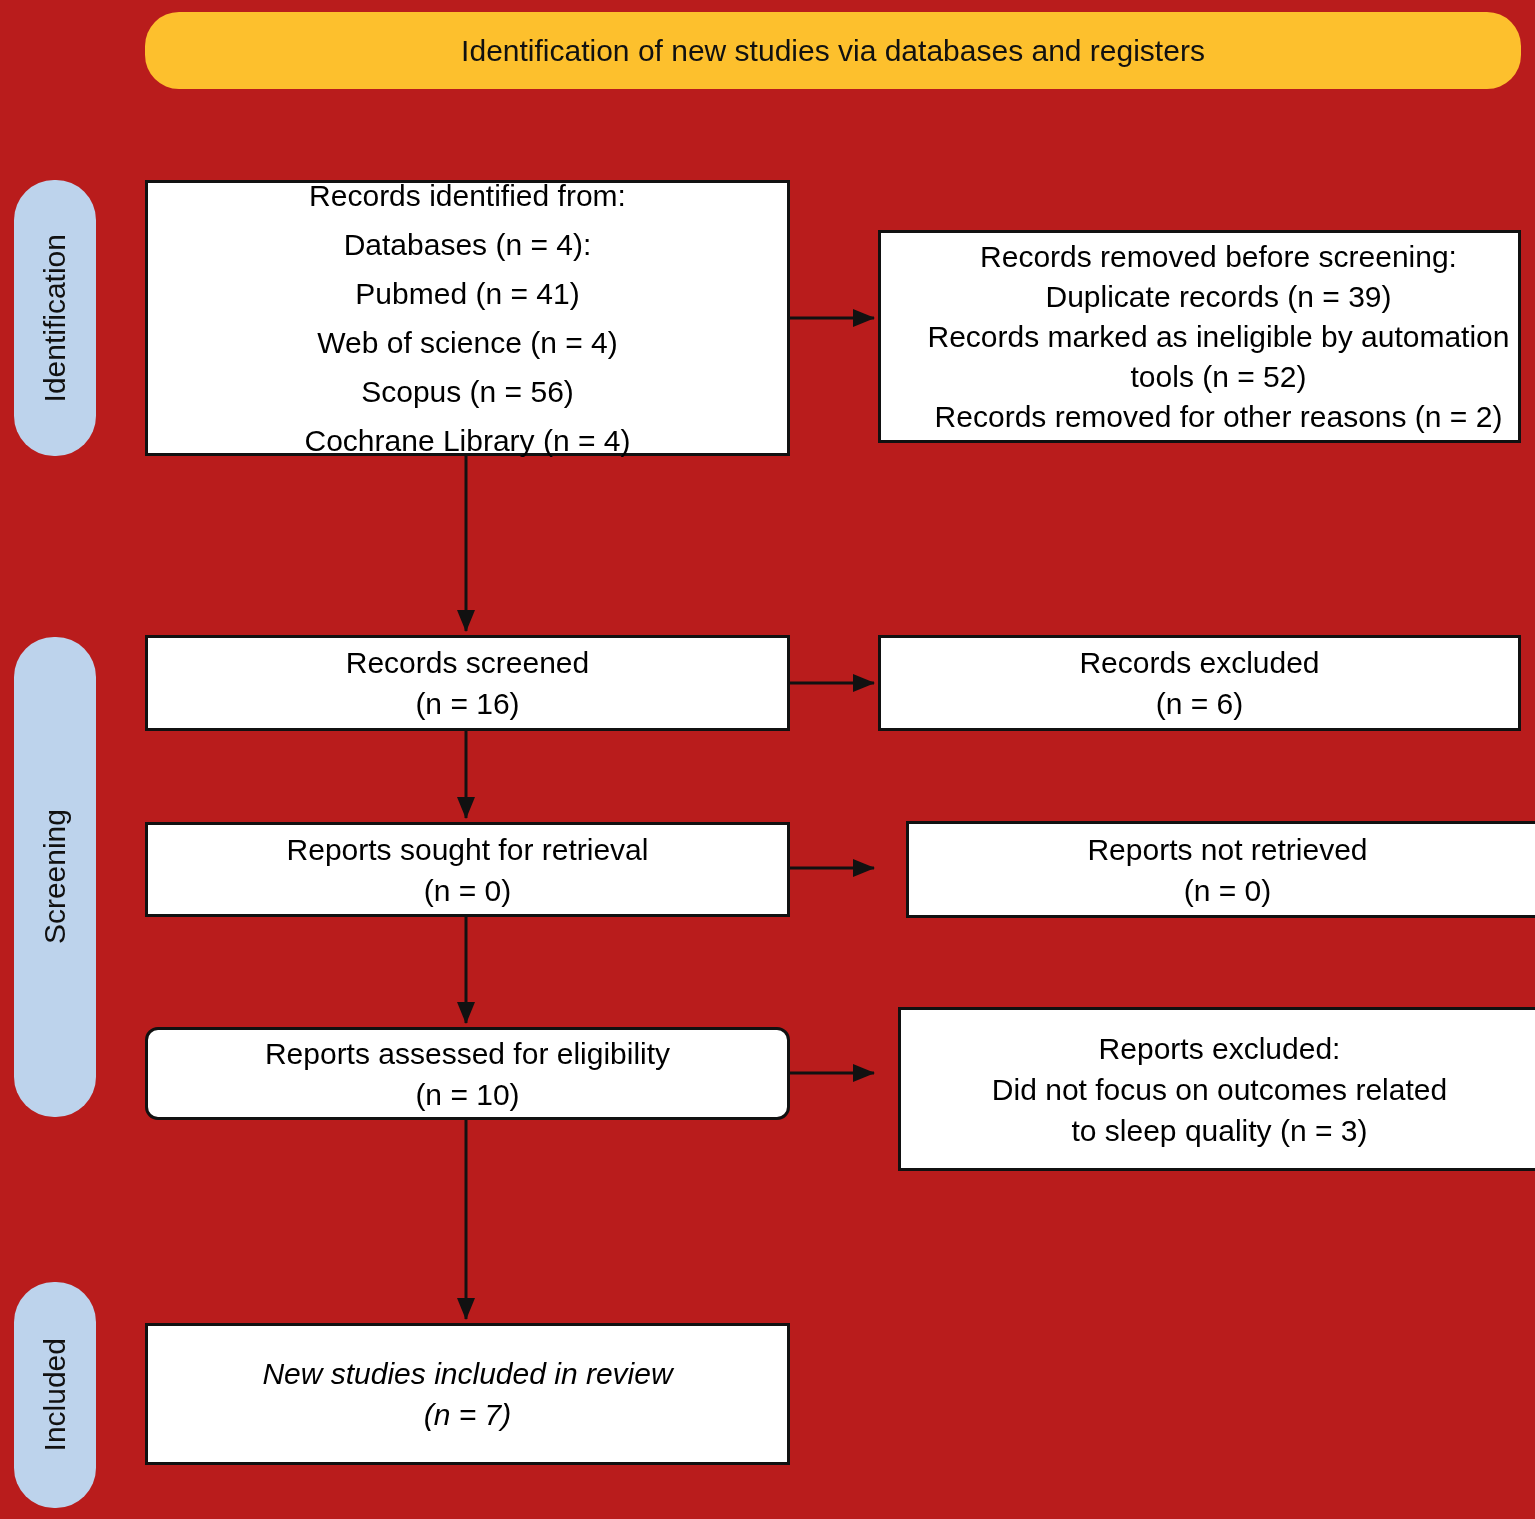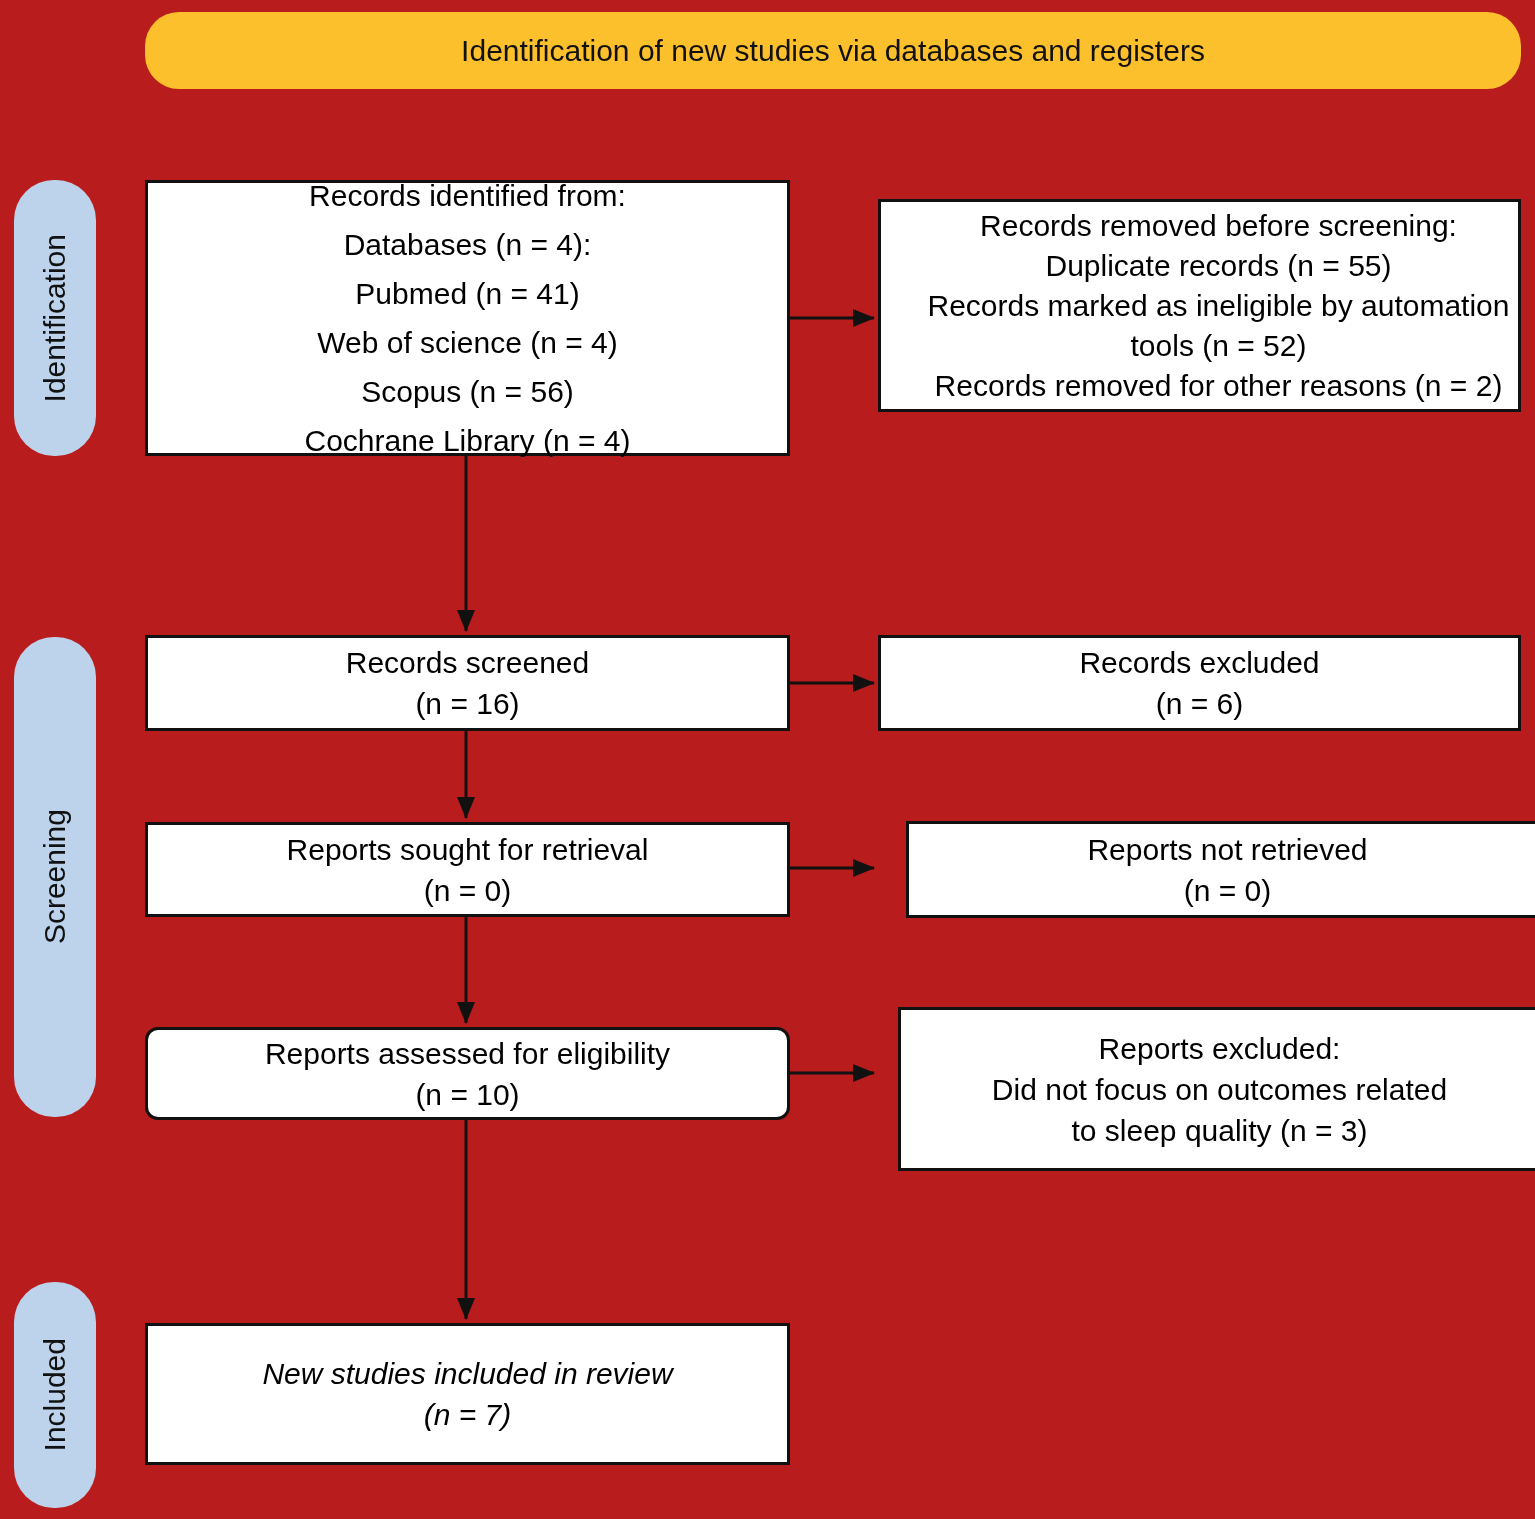--- a/index.html
+++ b/index.html
@@ -58,21 +58,21 @@
     justify-content: center;
     text-align: center;
     font-size: 30px;
     line-height: 41px;
     padding: 4px 8px;
   }
   .col-left  { left: 145px; width: 645px; }
   .col-right { left: 878px; width: 643px; }
 
   .box-identified     { top: 180px;  height: 276px; gap: 8px; }
-  .box-removed        { top: 199px;  height: 213px; line-height: 40px; padding-left: 46px; }
+  .box-removed        { top: 230px;  height: 213px; line-height: 40px; padding-left: 46px; }
   .box-screened       { top: 635px;  height: 96px; }
   .box-excluded       { top: 635px;  height: 96px; }
   .box-sought         { top: 822px;  height: 95px; }
   .box-not-retrieved  { top: 821px;  height: 97px; margin-left: 28px; }
   .box-assessed       { top: 1027px; height: 93px; border-radius: 13px; }
   .box-rep-excluded   { top: 1007px; height: 164px; margin-left: 20px; }
   .box-included       { top: 1323px; height: 142px; font-style: italic; }
 
   svg.arrows {
     position: absolute;
@@ -106,21 +106,21 @@
     <div>Records identified from:</div>
     <div>Databases (n = 4):</div>
     <div>Pubmed (n = 41)</div>
     <div>Web of science (n = 4)</div>
     <div>Scopus (n = 56)</div>
     <div>Cochrane Library (n = 4)</div>
   </div>
 
   <div class="fbox col-right box-removed">
     <div>Records removed before screening:</div>
-    <div>Duplicate records (n = 55)</div>
+    <div>Duplicate records (n = 39)</div>
     <div>Records marked as ineligible by automation tools (n = 52)</div>
     <div>Records removed for other reasons (n = 2)</div>
   </div>
 
   <div class="fbox col-left box-screened">
     <div>Records screened</div>
     <div>(n = 16)</div>
   </div>
 
   <div class="fbox col-right box-excluded">

